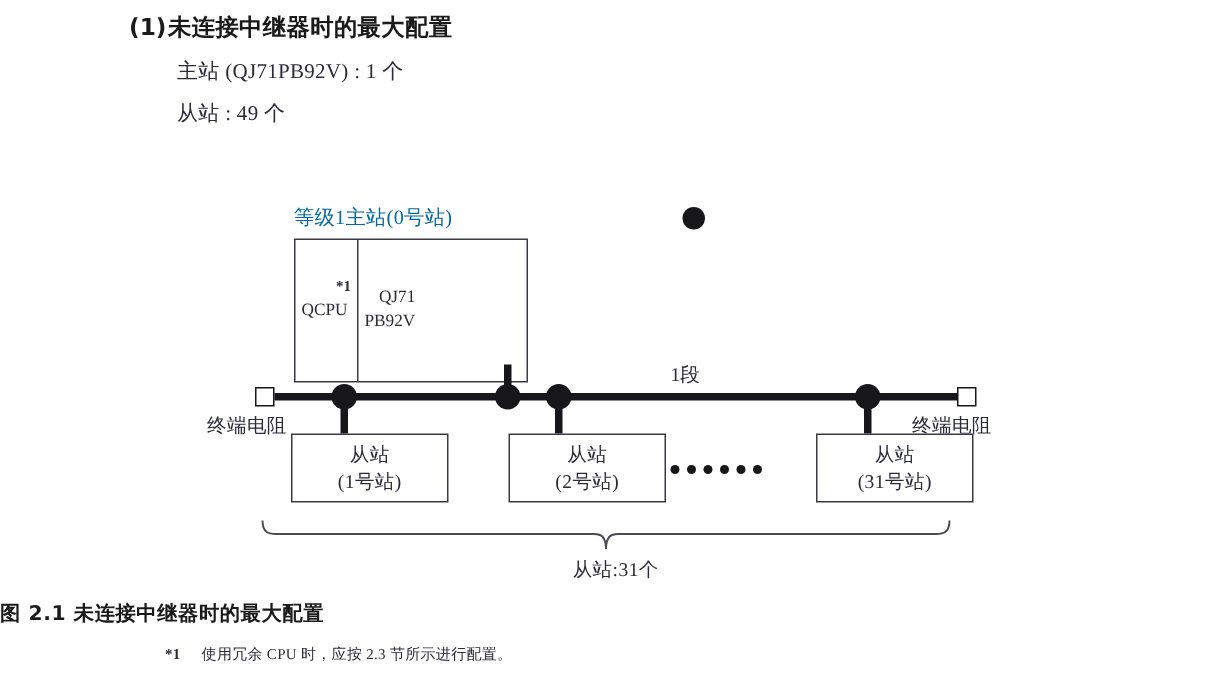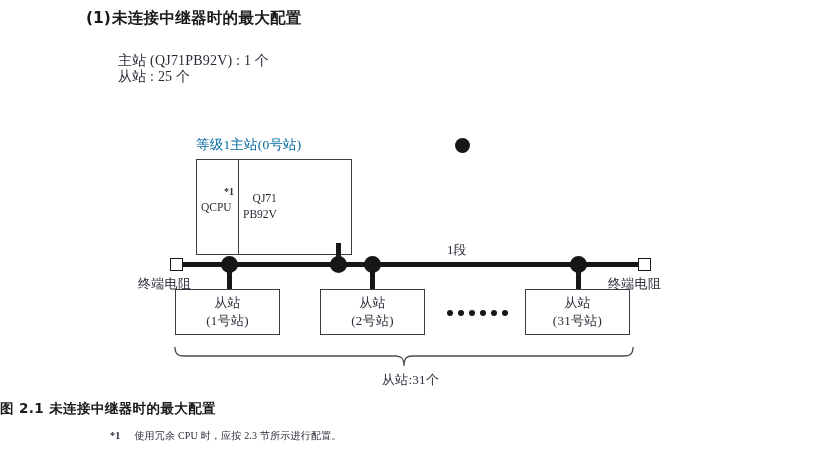--- a/index.html
+++ b/index.html
@@ -31,21 +31,21 @@
   #heading-number { left: 86px; top: 11px; }
   #heading-title  { left: 112px; top: 11px; letter-spacing: 0.3px; }
 
   .spec-line {
     font-size: 14px;
     color: #2b2b38;
     white-space: nowrap;
     line-height: 1;
     letter-spacing: 0.2px;
   }
-  #spec-master { left: 118px; top: 54px; }
+  #spec-master { left: 118px; top: 42px; }
   #spec-slave  { left: 118px; top: 70px; }
 
   
   #legend { left: 455px; top: 138px; display: flex; align-items: center; }
   #legend-dot {
     width: 15px; height: 15px;
     border-radius: 50%;
     background: #17171a;
     display: inline-block;
   }
@@ -169,20 +169,21 @@
     background: #fff;
     display: flex;
     flex-direction: column;
     align-items: center;
     justify-content: center;
     top: 289px;
     color: #2b2b38;
     font-size: 13px;
     line-height: 1.35;
     letter-spacing: 0.3px;
+    margin-left: 19px;
   }
   #slave-box-1  { left: 175px; width: 105px; }
   #slave-box-2  { left: 320px; width: 105px; }
   #slave-box-31 { left: 525px; width: 105px; }
 
   
   #slave-ellipsis {
     left: 447px; top: 310px;
     display: flex;
     gap: 5px;
@@ -226,21 +227,21 @@
   }
   #footnote-marker { font-weight: 600; margin-right: 14px; }
 </style>
 </head>
 <body>
 
 <div class="abs" id="heading-number">(1)</div>
 <div class="abs" id="heading-title">未连接中继器时的最大配置</div>
 
 <div class="abs spec-line" id="spec-master">主站 (QJ71PB92V) : 1 个</div>
-<div class="abs spec-line" id="spec-slave">从站 : 25 个</div>
+<div class="abs spec-line" id="spec-slave">从站 : 49 个</div>
 
 <div class="abs" id="legend">
   <span id="legend-dot"></span>
 </div>
 
 <div class="abs" id="master-caption">等级1主站(0号站)</div>
 
 <div class="abs" id="master-box">
   <div class="master-cell" id="cell-qcpu">
     <span>QCPU</span>

